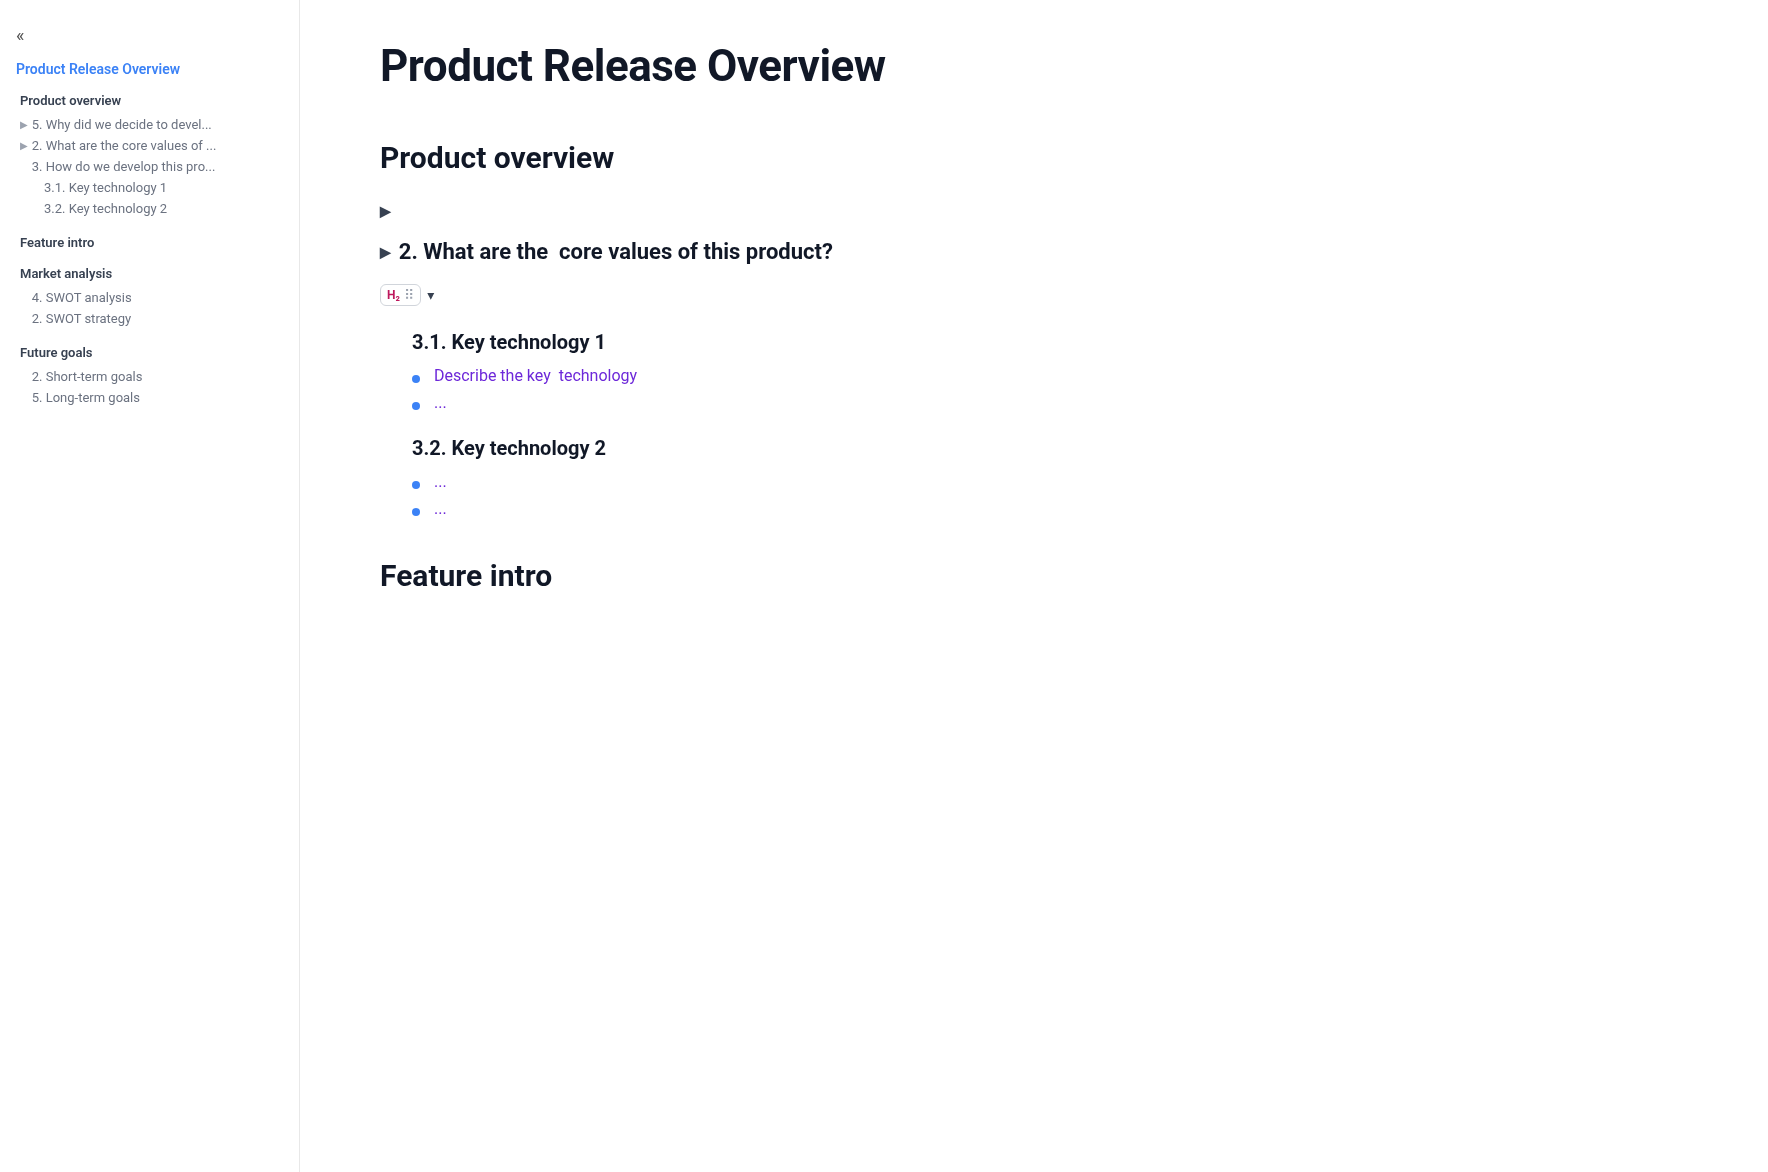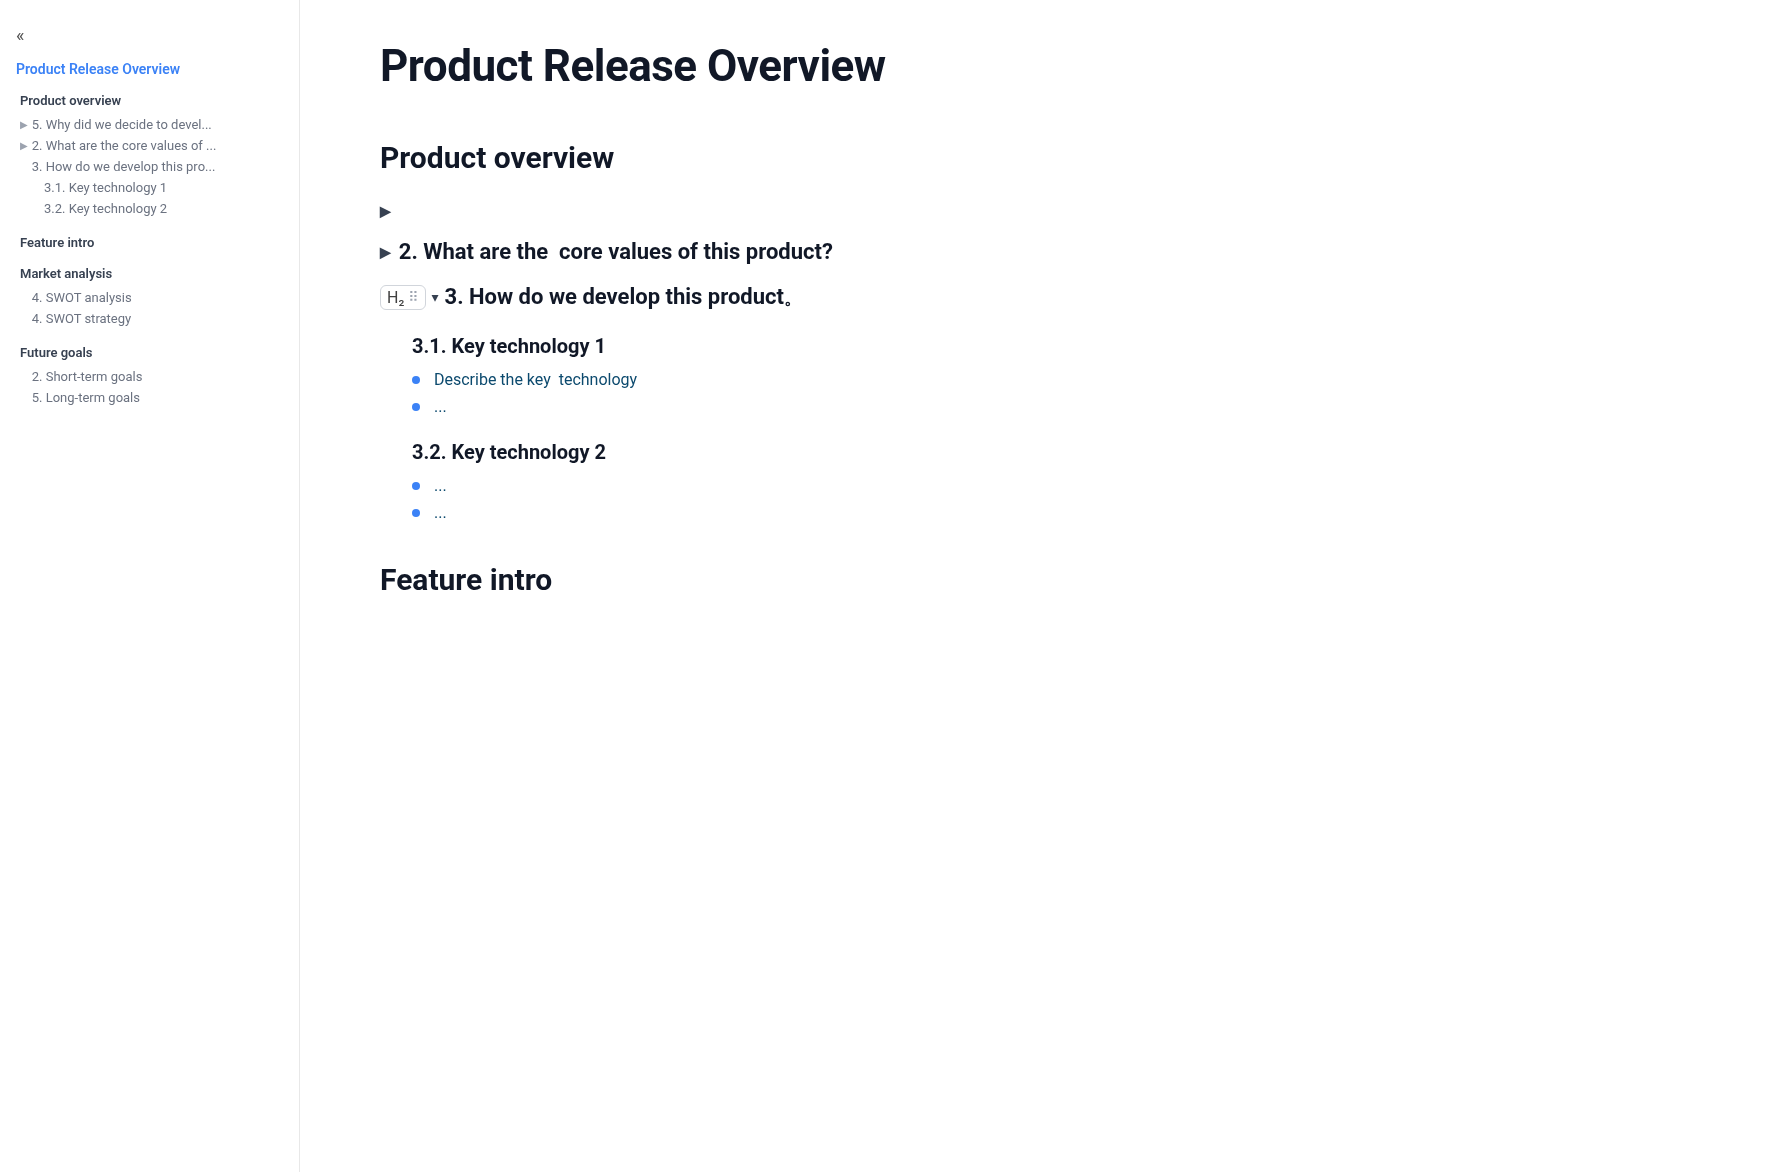--- a/index.html
+++ b/index.html
@@ -127,23 +127,23 @@
       align-items: center;
       border: 1px solid #d1d5db;
       border-radius: 6px;
       padding: 2px 6px;
       margin-right: 6px;
       background: #ffffff;
       gap: 4px;
     }
 
     .heading-toolbar .h2-label {
-      font-size: 16px;
-      font-weight: 400;
-      color: #404040;
+      font-size: 12px;
+      font-weight: 700;
+      color: #be185d;
     }
 
     .heading-toolbar .dots-icon {
       color: #9ca3af;
       font-size: 14px;
     }
 
     .heading-toolbar-wrapper .toggle-arrow {
       font-size: 14px;
       color: #374151;
@@ -165,24 +165,24 @@
       padding-left: 32px;
     }
 
     .bullet-list {
       padding-left: 32px;
       margin-bottom: 8px;
     }
 
     .bullet-item {
       display: flex;
-      align-items: flex-start;
+      align-items: center;
       margin-bottom: 8px;
       font-size: 16px;
-      color: #0c4a6e;
+      color: #6d28d9;
     }
 
     .bullet-dot {
       width: 8px;
       height: 8px;
       background: #3b82f6;
       border-radius: 50%;
       margin-right: 14px;
       margin-top: 6px;
       flex-shrink: 0;
@@ -231,21 +231,21 @@
   <div class="sidebar-section-label">Feature intro</div>
 
   
   <div class="sidebar-section-label">Market analysis</div>
   <div class="sidebar-item">
     <span class="arrow" style="visibility:hidden;">▶</span>
     <span>4. SWOT analysis</span>
   </div>
   <div class="sidebar-item">
     <span class="arrow" style="visibility:hidden;">▶</span>
-    <span>4. SWOT strategy</span>
+    <span>2. SWOT strategy</span>
   </div>
 
   
   <div class="sidebar-section-label">Future goals</div>
   <div class="sidebar-item">
     <span class="arrow" style="visibility:hidden;">▶</span>
     <span>2. Short-term goals</span>
   </div>
   <div class="sidebar-item">
     <span class="arrow" style="visibility:hidden;">▶</span>
@@ -271,21 +271,20 @@
     </div>
   </div>
 
   <div class="content-block section-gap">
     <div class="heading-toolbar-wrapper">
       <div class="heading-toolbar">
         <span class="h2-label">H₂</span>
         <span class="dots-icon">⠿</span>
       </div>
       <span class="toggle-arrow">▾</span>
-      <span class="heading-text">3. How do we develop this product<span style="font-size:18px;">。</span></span>
     </div>
 
     <div>
       <div class="sub-heading">3.1. Key technology 1</div>
       <div class="bullet-list">
         <div class="bullet-item">
           <span class="bullet-dot"></span>
           <span>Describe the key &nbsp;technology</span>
         </div>
         <div class="bullet-item">

